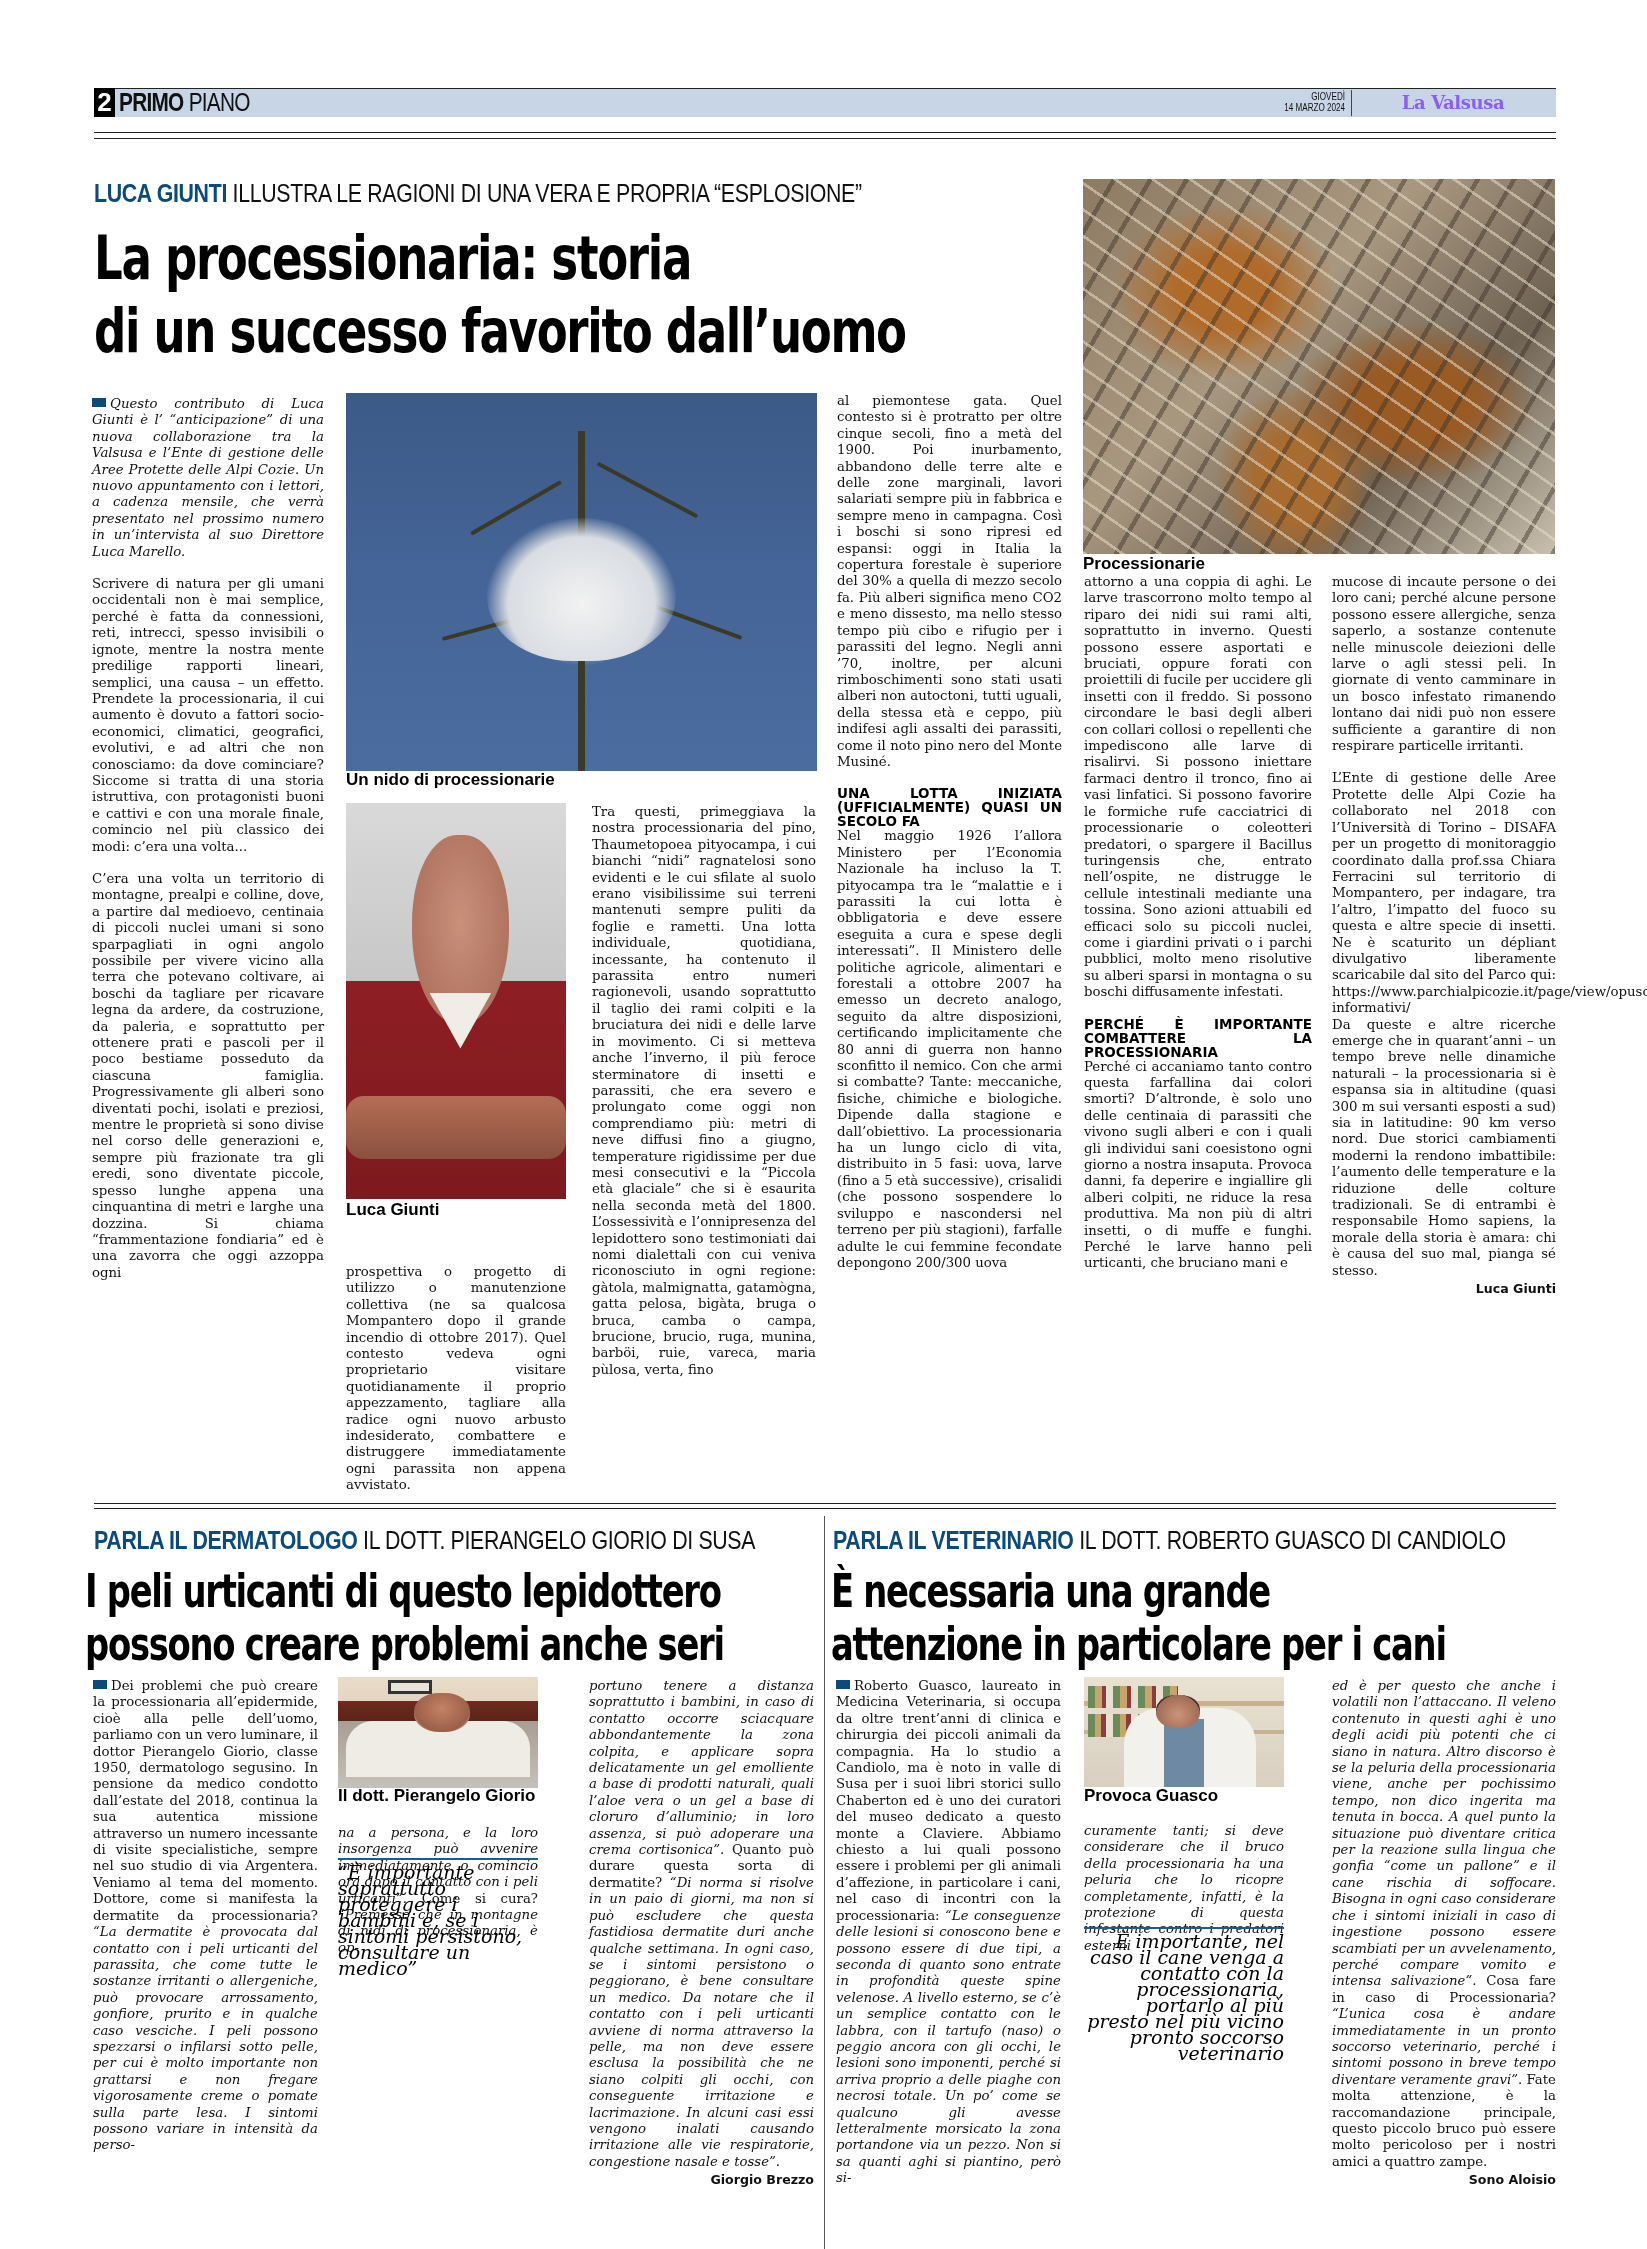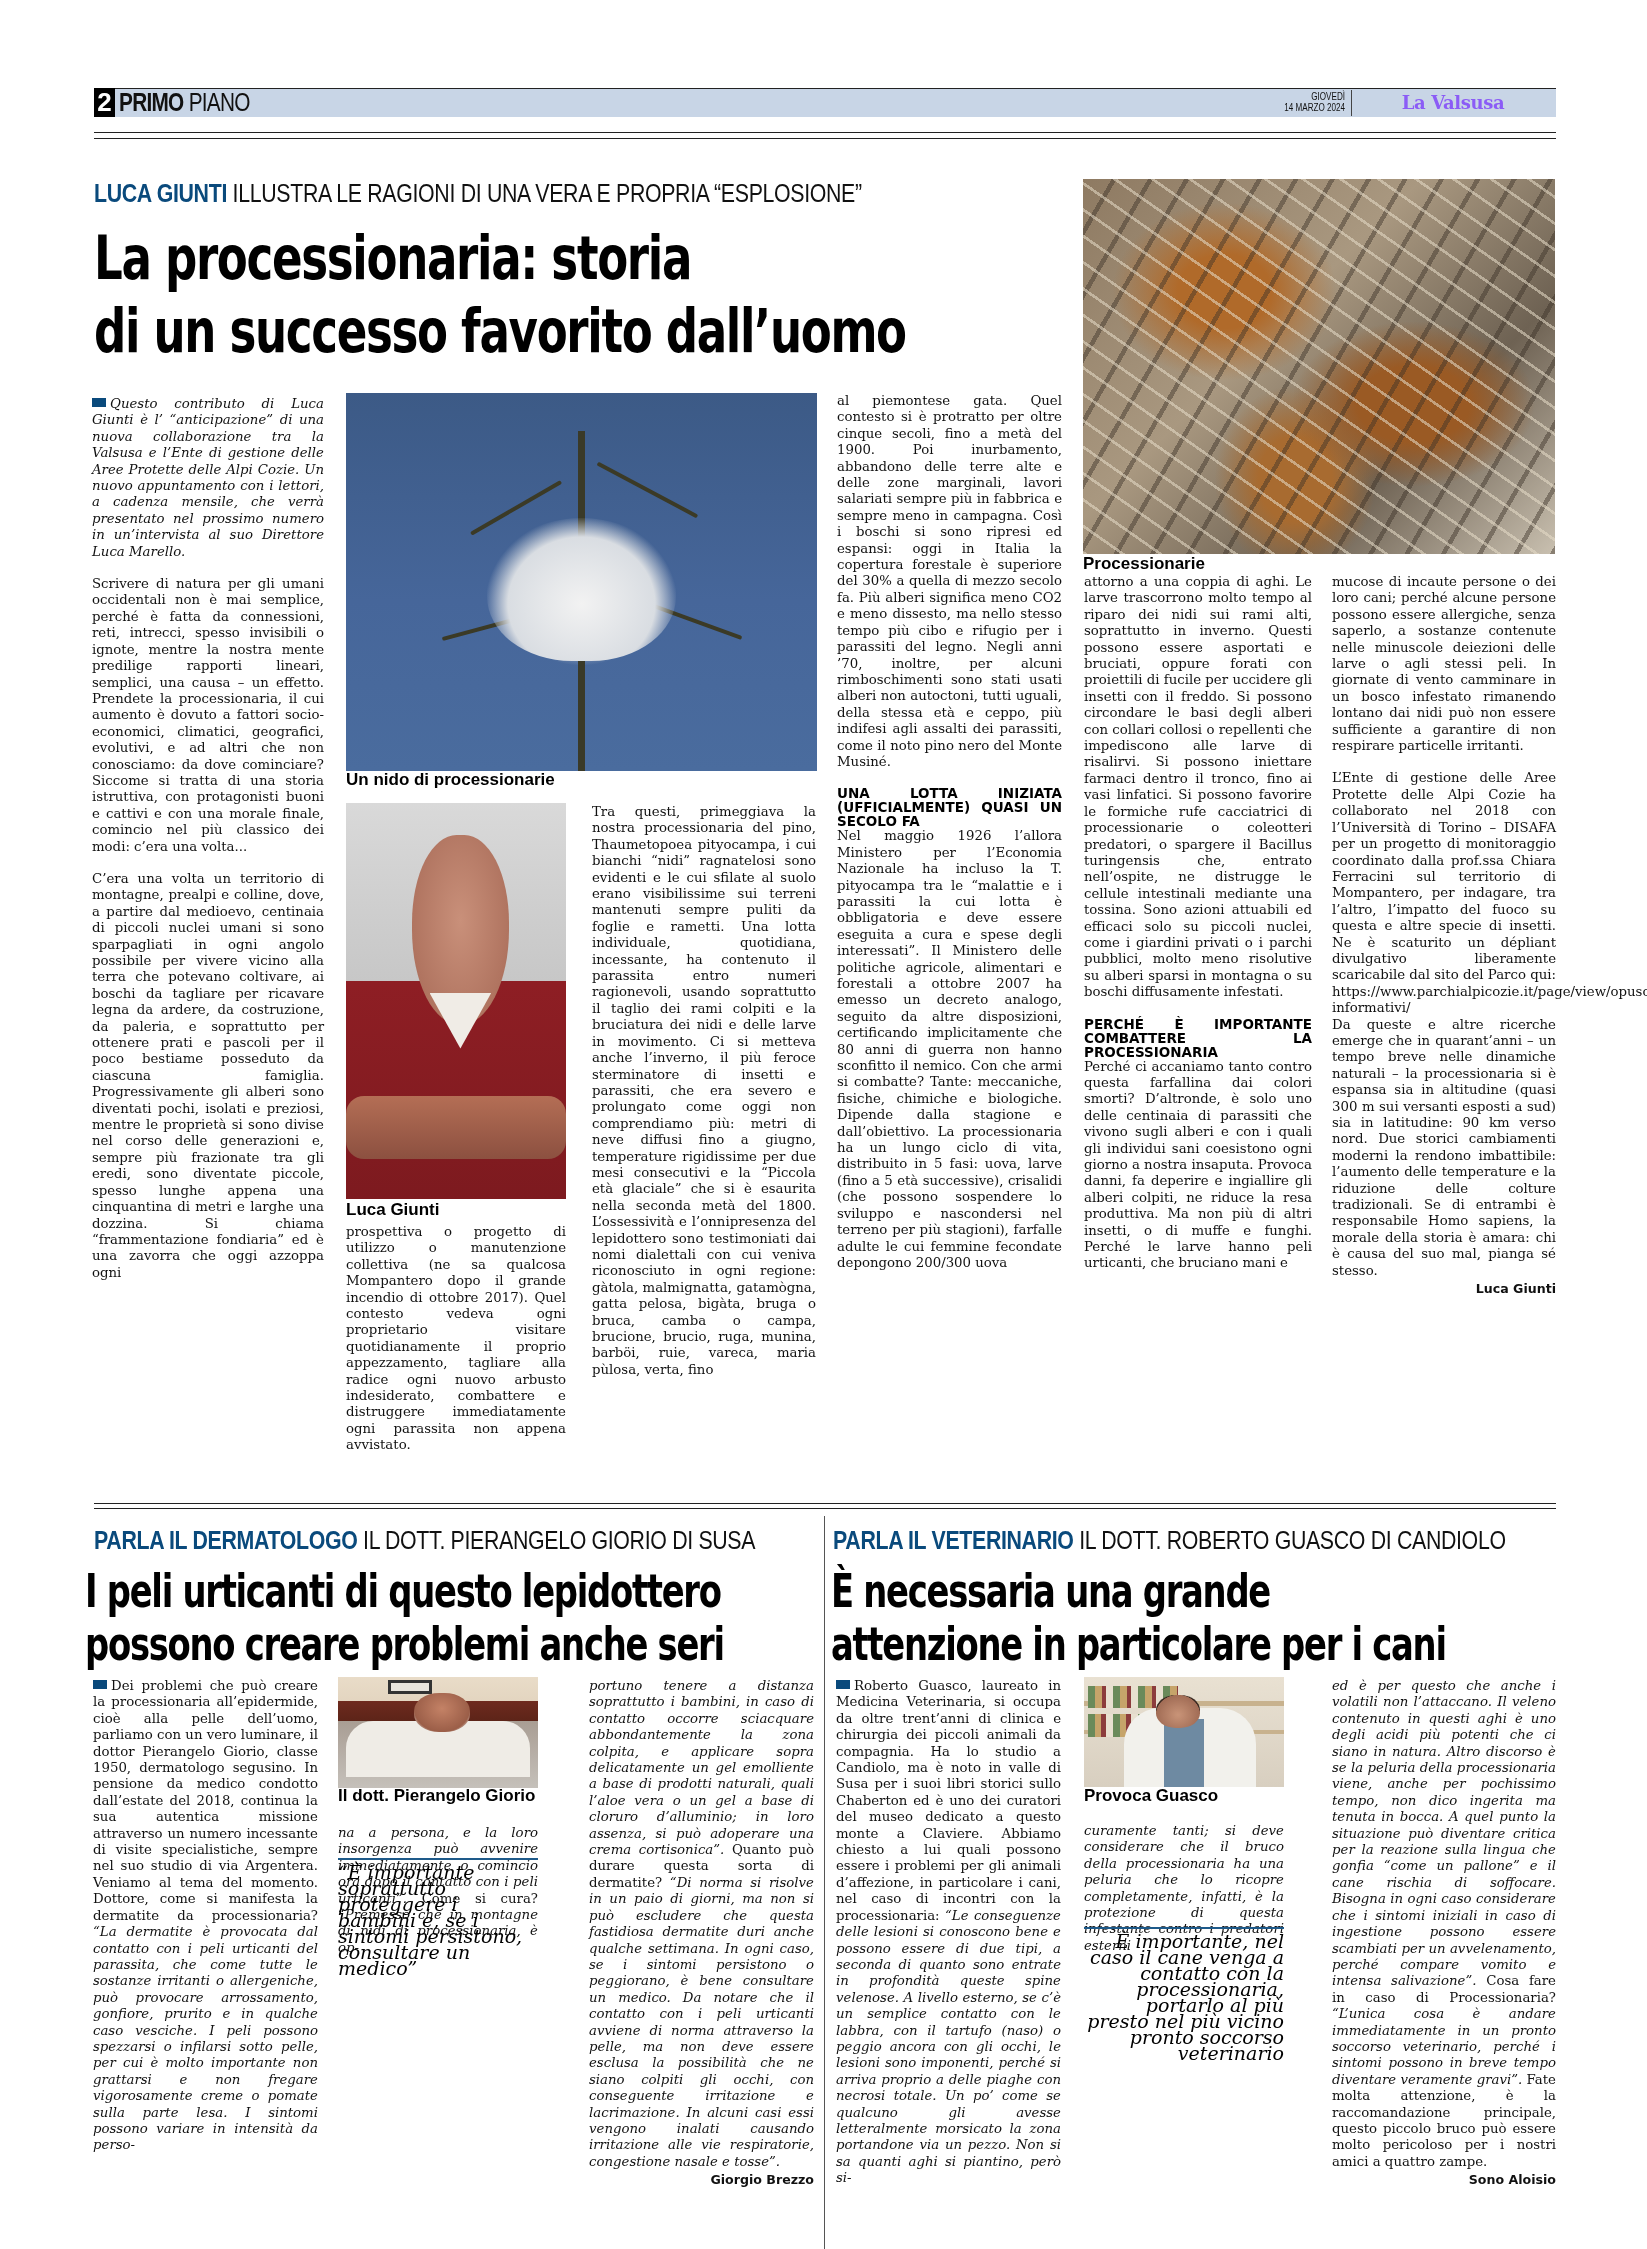--- a/index.html
+++ b/index.html
@@ -115,21 +115,21 @@
 
 <div class="abs photo photo-caterpillars" style="left:1083px; top:179px; width:472px; height:375px;"></div>
 <div class="abs caption" style="left:1083px; top:556px;">Processionarie</div>
 
 <div class="abs col" style="left:92px; top:396px; width:232px;">
   <p class="it"><span class="lead-square"></span><span>Questo contributo di Luca Giunti è l’ “anticipazione” di una nuova collaborazione tra la Valsusa e l’Ente di gestione delle Aree Protette delle Alpi Cozie. Un nuovo appuntamento con i lettori, a cadenza mensile, che verrà presentato nel prossimo numero in un’intervista al suo Direttore Luca Marello.</span></p>
   <p>Scrivere di natura per gli umani occidentali non è mai semplice, perché è fatta da connessioni, reti, intrecci, spesso invisibili o ignote, mentre la nostra mente predilige rapporti lineari, semplici, una causa – un effetto. Prendete la processionaria, il cui aumento è dovuto a fattori socio-economici, climatici, geografici, evolutivi, e ad altri che non conosciamo: da dove cominciare? Siccome si tratta di una storia istruttiva, con protagonisti buoni e cattivi e con una morale finale, comincio nel più classico dei modi: c’era una volta...</p>
   <p class="tight">C’era una volta un territorio di montagne, prealpi e colline, dove, a partire dal medioevo, centinaia di piccoli nuclei umani si sono sparpagliati in ogni angolo possibile per vivere vicino alla terra che potevano coltivare, ai boschi da tagliare per ricavare legna da ardere, da costruzione, da paleria, e soprattutto per ottenere prati e pascoli per il poco bestiame posseduto da ciascuna famiglia. Progressivamente gli alberi sono diventati pochi, isolati e preziosi, mentre le proprietà si sono divise nel corso delle generazioni e, sempre più frazionate tra gli eredi, sono diventate piccole, spesso lunghe appena una cinquantina di metri e larghe una dozzina. Si chiama “frammentazione fondiaria” ed è una zavorra che oggi azzoppa ogni</p>
 </div>
 
-<div class="abs col" style="left:346px; top:1224px; width:220px;">
+<div class="abs col" style="left:346px; top:1264px; width:220px;">
   <p class="tight">prospettiva o progetto di utilizzo o manutenzione collettiva (ne sa qualcosa Mompantero dopo il grande incendio di ottobre 2017). Quel contesto vedeva ogni proprietario visitare quotidianamente il proprio appezzamento, tagliare alla radice ogni nuovo arbusto indesiderato, combattere e distruggere immediatamente ogni parassita non appena avvistato.</p>
 </div>
 
 <div class="abs col" style="left:592px; top:804px; width:224px;">
   <p class="tight">Tra questi, primeggiava la nostra processionaria del pino, Thaumetopoea pityocampa, i cui bianchi “nidi” ragnatelosi sono evidenti e le cui sfilate al suolo erano visibilissime sui terreni mantenuti sempre puliti da foglie e rametti. Una lotta individuale, quotidiana, incessante, ha contenuto il parassita entro numeri ragionevoli, usando soprattutto il taglio dei rami colpiti e la bruciatura dei nidi e delle larve in movimento. Ci si metteva anche l’inverno, il più feroce sterminatore di insetti e parassiti, che era severo e prolungato come oggi non comprendiamo più: metri di neve diffusi fino a giugno, temperature rigidissime per due mesi consecutivi e la “Piccola età glaciale” che si è esaurita nella seconda metà del 1800. L’ossessività e l’onnipresenza del lepidottero sono testimoniati dai nomi dialettali con cui veniva riconosciuto in ogni regione: gàtola, malmignatta, gatamògna, gatta pelosa, bigàta, bruga o bruca, camba o campa, brucione, brucio, ruga, munina, barböi, ruie, vareca, maria pùlosa, verta, fino</p>
 </div>
 
 <div class="abs col" style="left:837px; top:393px; width:225px;">
   <p>al piemontese gata. Quel contesto si è protratto per oltre cinque secoli, fino a metà del 1900. Poi inurbamento, abbandono delle terre alte e delle zone marginali, lavori salariati sempre più in fabbrica e sempre meno in campagna. Così i boschi si sono ripresi ed espansi: oggi in Italia la copertura forestale è superiore del 30% a quella di mezzo secolo fa. Più alberi significa meno CO2 e meno dissesto, ma nello stesso tempo più cibo e rifugio per i parassiti del legno. Negli anni ’70, inoltre, per alcuni rimboschimenti sono stati usati alberi non autoctoni, tutti uguali, della stessa età e ceppo, più indifesi agli assalti dei parassiti, come il noto pino nero del Monte Musiné.</p>
   <div class="subhead" style="margin-top:12.6px;">UNA LOTTA INIZIATA (UFFICIALMENTE) QUASI UN SECOLO FA</div>

